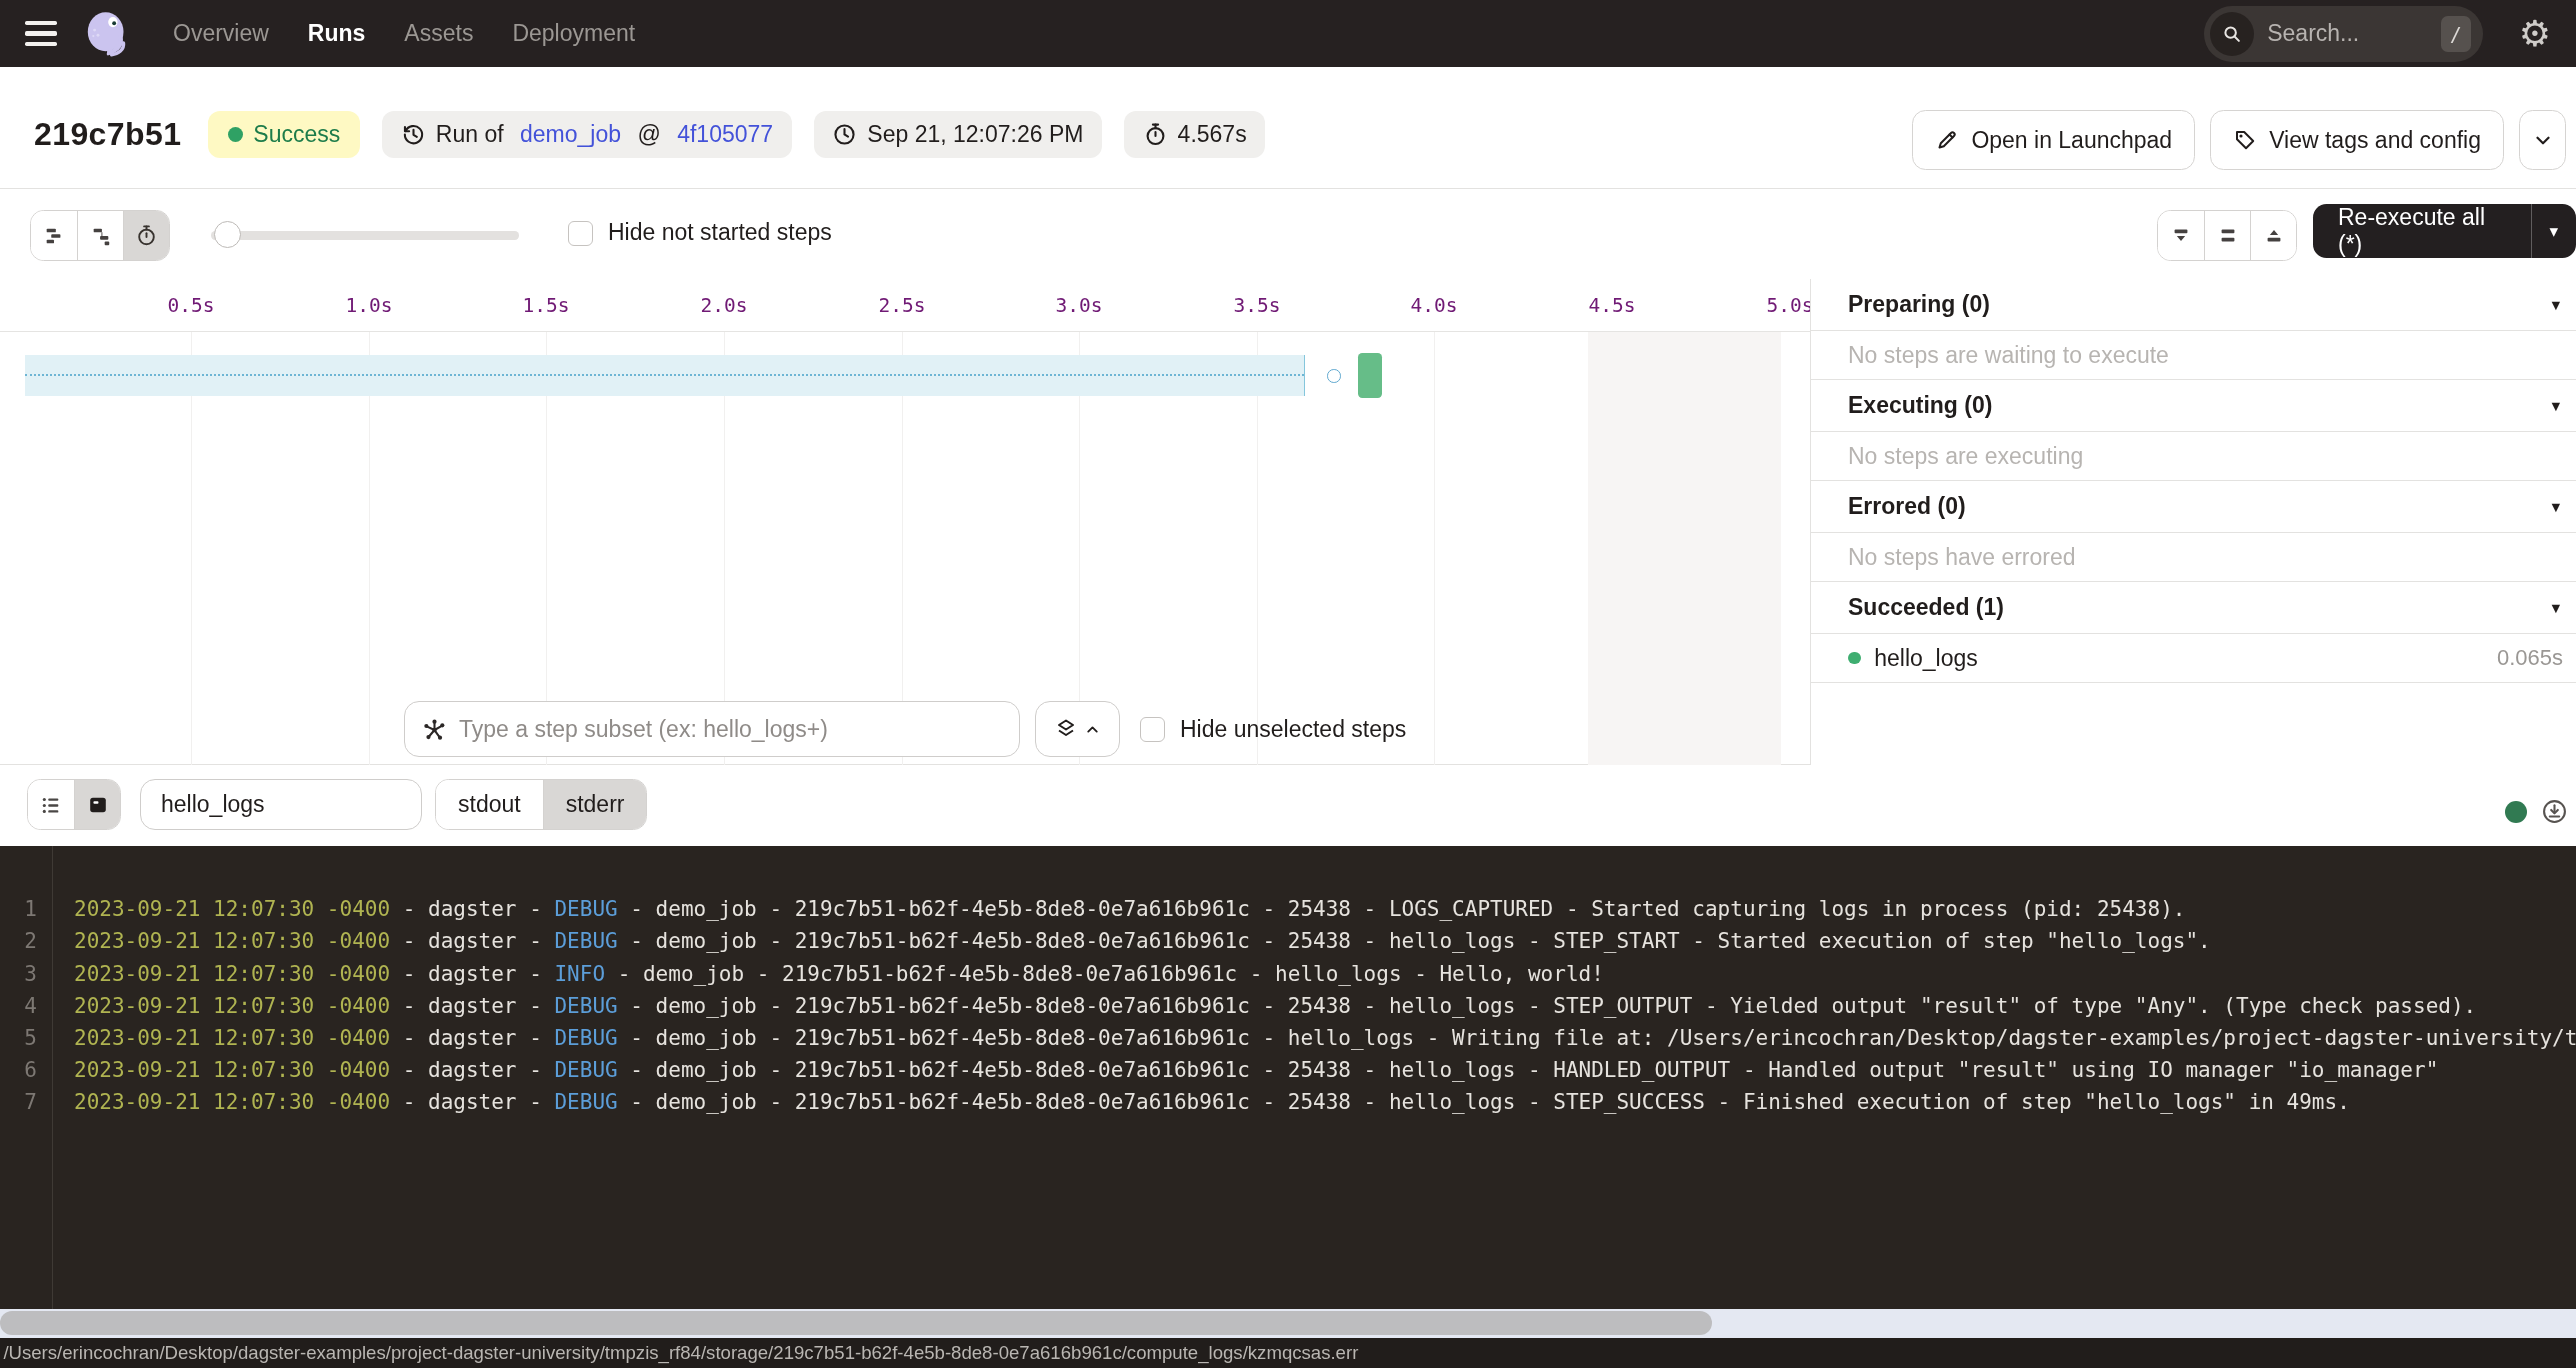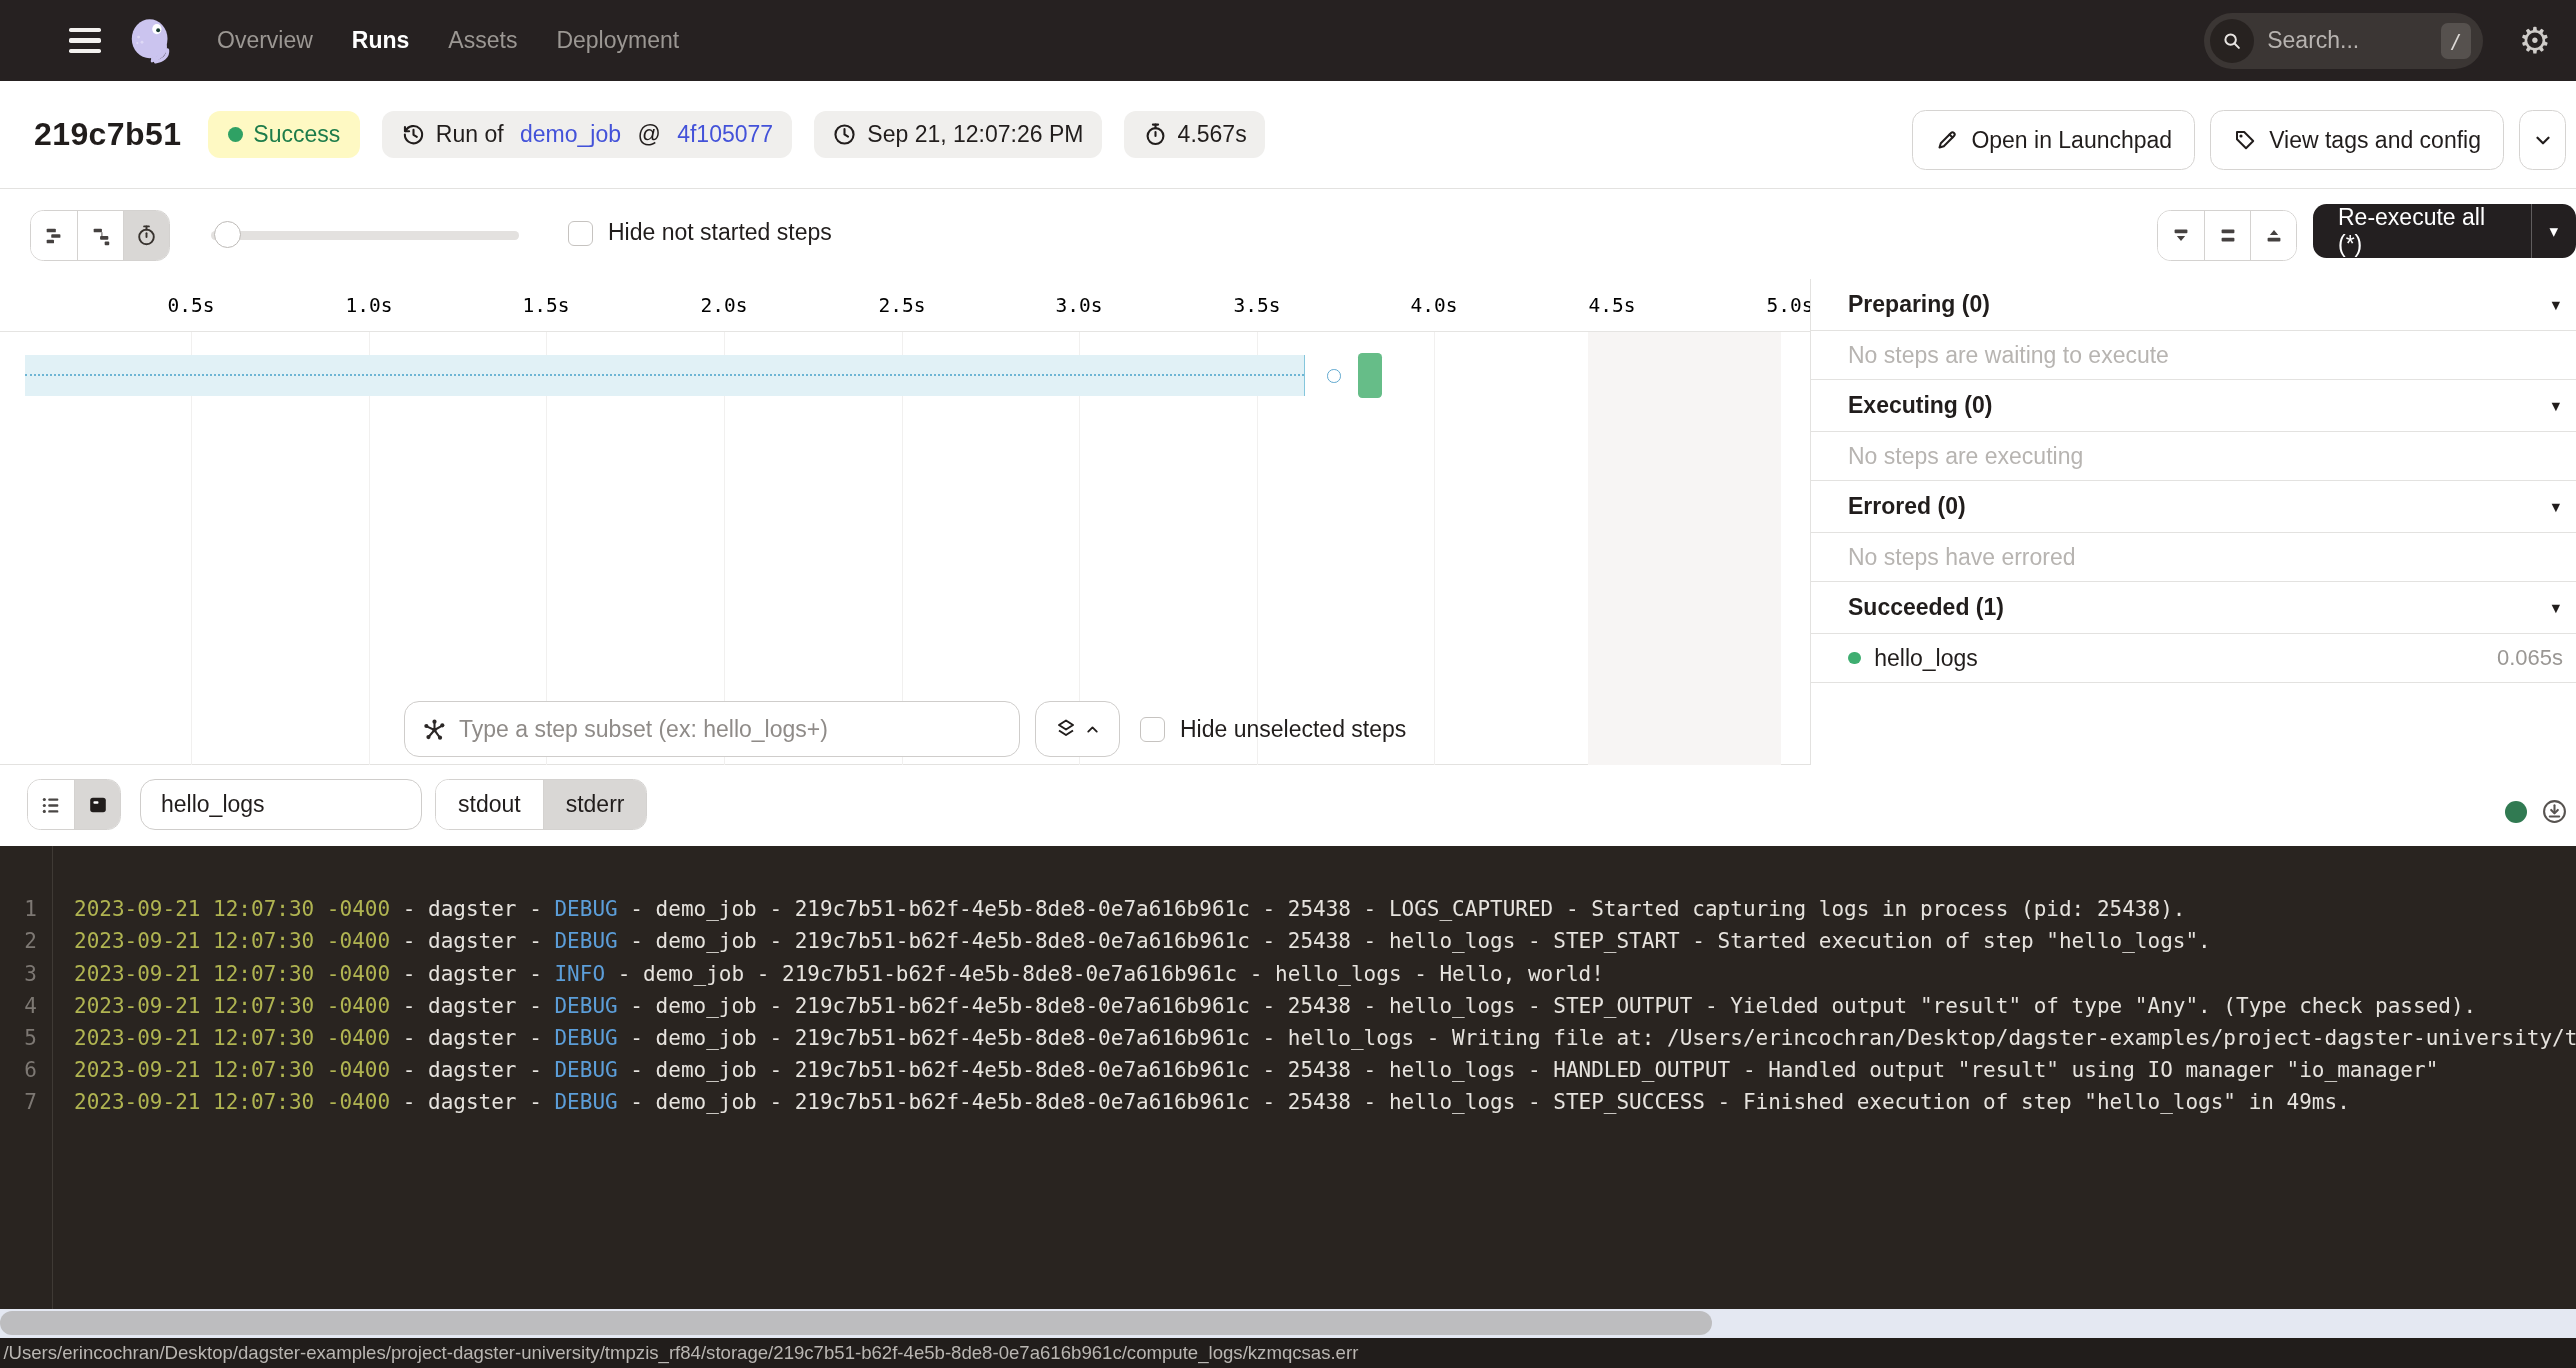--- a/index.html
+++ b/index.html
@@ -1,21 +1,21 @@
 <!DOCTYPE html>
 <html style="font-size:13.5px"><head>
 <meta charset="utf-8">
 <style>
   * { margin:0; padding:0; box-sizing:border-box; }
   html,body { background:#fff; }
   body { font-family:"Liberation Sans", sans-serif; }
   .screen { position:relative; width:2576px; height:1368px; overflow:hidden; background:#fff; }
 
   
-  .topnav { position:absolute; left:0; top:0; width:2576px; height:81px; background:#262121; display:flex; align-items:center;padding-left:44px; }
+  .topnav { position:absolute; left:0; top:0; width:2576px; height:67px; background:#262121; display:flex; align-items:center; }
   .hamburger { margin-left:25px; width:32px; height:25px; display:flex; flex-direction:column; justify-content:space-between; cursor:pointer; }
   .hamburger div { height:4.2px; border-radius:1.7px; background:#f3f1ef; }
   .logo { margin-left:24px; width:51px; height:51px; }
   .navlinks { display:flex; align-items:center; gap:39px; margin-left:41px; }
   .navlink { font-size:23px; color:#9b9793; cursor:pointer; }
   .navlink.active { color:#ffffff; font-weight:bold; }
   .topnav .spacer { flex:1; }
   .searchbox { width:279px; height:56px; background:#3b3634; border-radius:29px; display:flex; align-items:center; padding:0 12px 0 6px; }
   .search-circle { width:44px; height:44px; border-radius:50%; background:#272220; display:flex; align-items:center; justify-content:center; flex:none; }
   .searchbox input { flex:1; min-width:0; background:transparent; border:none; outline:none; color:#e8e5e2; font-size:23px; margin-left:13.5px; font-family:"Liberation Sans",sans-serif; }
@@ -52,21 +52,21 @@
   .tb-right-group { position:absolute; left:2157px; top:21px; }
   .reexec { position:absolute; left:2313px; top:15px; height:54px; background:#231f20; border-radius:13.5px; display:flex; align-items:center; cursor:pointer; }
   .reexec .main { padding:4px 25px; font-size:23px; color:#fff; }
   .reexec .vdiv { width:0.8px; align-self:stretch; background:rgba(255,255,255,0.28); }
   .reexec .caret { width:47px; text-align:center; color:#fff; font-size:17px; }
 
   
   .gantt-wrap { position:absolute; left:0; top:279px; width:2576px; height:486px; background:#fff; border-bottom:1.7px solid #e3e2e0; }
   .gantt-area { position:absolute; left:0; top:0; width:1810px; height:486px; overflow:hidden; }
   .axis-border { position:absolute; left:0; top:52px; width:1810px; height:0.8px; background:#e5e4e2; }
-  .tick { position:absolute; top:15px; width:68px; text-align:center; font-family:"DejaVu Sans Mono",monospace; font-size:19.5px; color:#000000; }
+  .tick { position:absolute; top:15px; width:68px; text-align:center; font-family:"DejaVu Sans Mono",monospace; font-size:19.5px; color:#701a75; }
   .gridline { position:absolute; top:53px; bottom:0; width:0.8px; background:#f1f0ef; }
   .shade-band { position:absolute; left:1588px; top:53px; width:193px; bottom:0; background:#f7f5f4; }
   .wait-bar { position:absolute; left:25px; top:76px; width:1280px; height:41px; background:#e1f1f6; border-right:1.7px solid #85c6dc; cursor:pointer; }
   .wait-bar .dots { position:absolute; left:0; right:0; top:18.6px; border-top:2.5px dotted #6db5d4; }
   .start-circle { position:absolute; left:1327px; top:90px; width:13.5px; height:13.5px; border:1.7px solid #5fa8cf; border-radius:50%; background:#fff; }
   .step-bar { position:absolute; left:1358px; top:74px; width:24px; height:45px; border-radius:4.2px; background:#66bd88; cursor:pointer; }
   .subset-row { position:absolute; left:404px; top:422px; height:56px; display:flex; align-items:center; }
   .subset-input { width:616px; height:56px; border:1.7px solid #cfcdcb; border-radius:15px; background:#fff; display:flex; align-items:center; padding:0 17px; gap:12px; }
   .subset-input input { flex:1; min-width:0; border:none; outline:none; font-size:23px; color:#211d1c; font-family:"Liberation Sans",sans-serif; }
   .subset-input input::placeholder { color:#8f8b88; }

